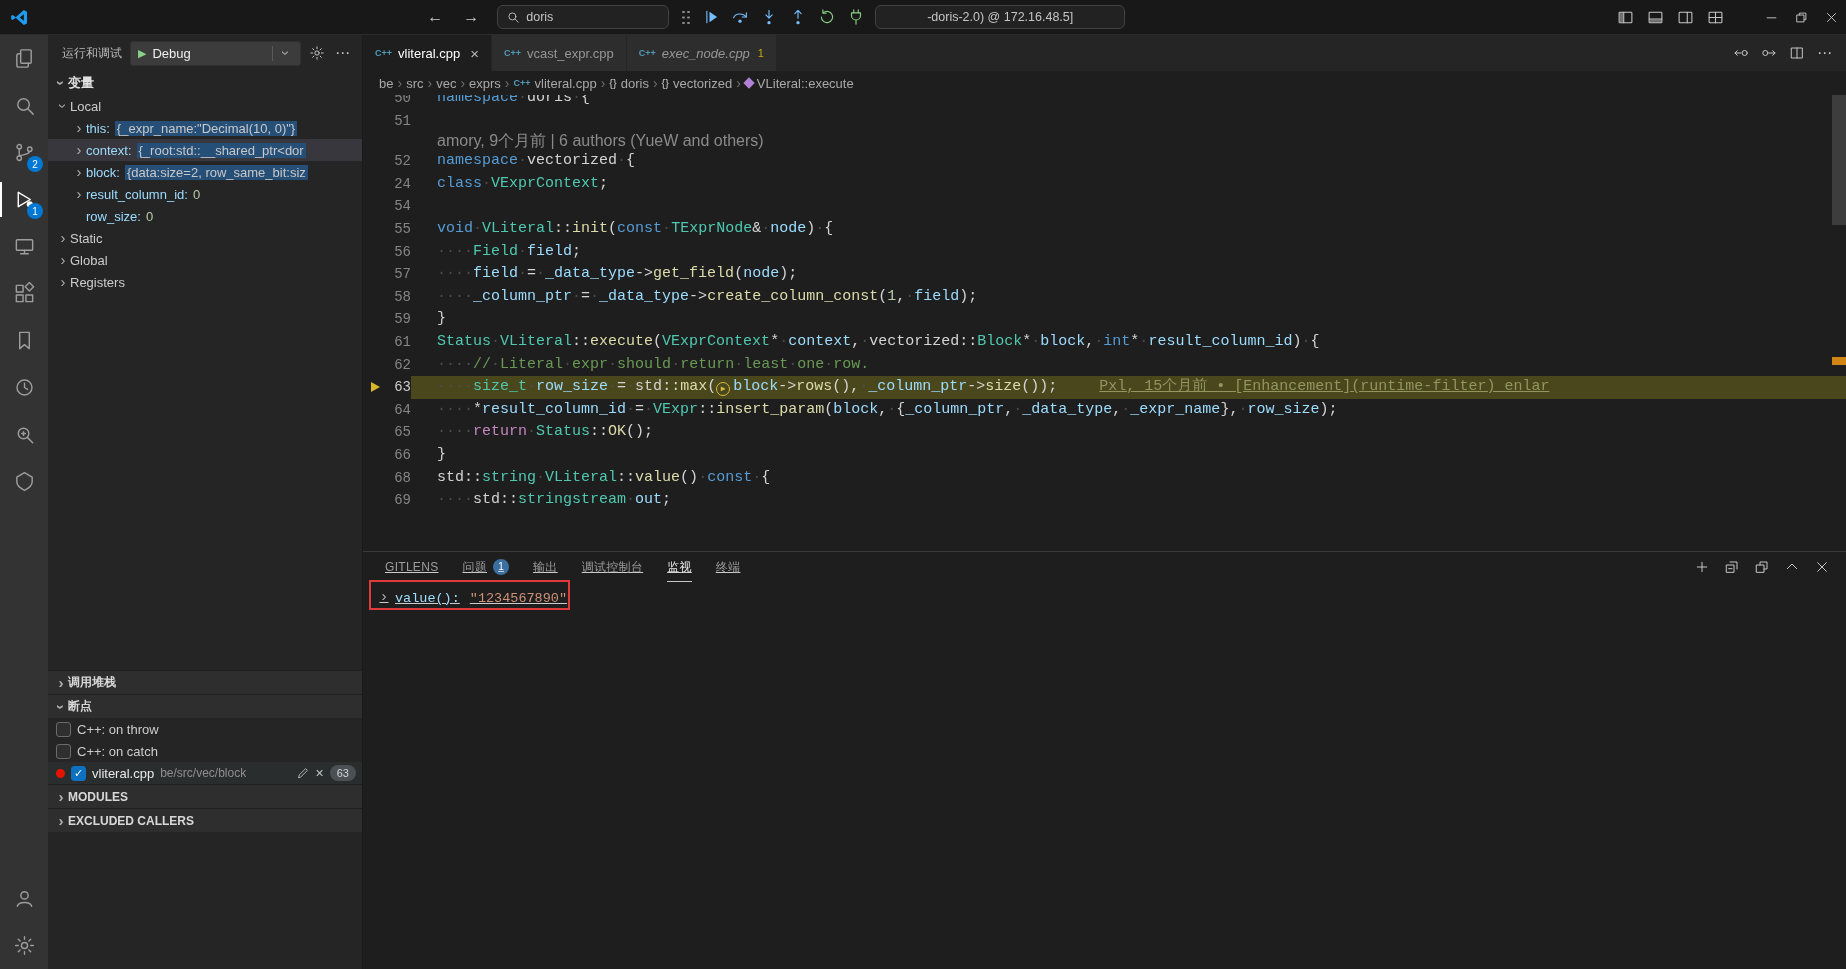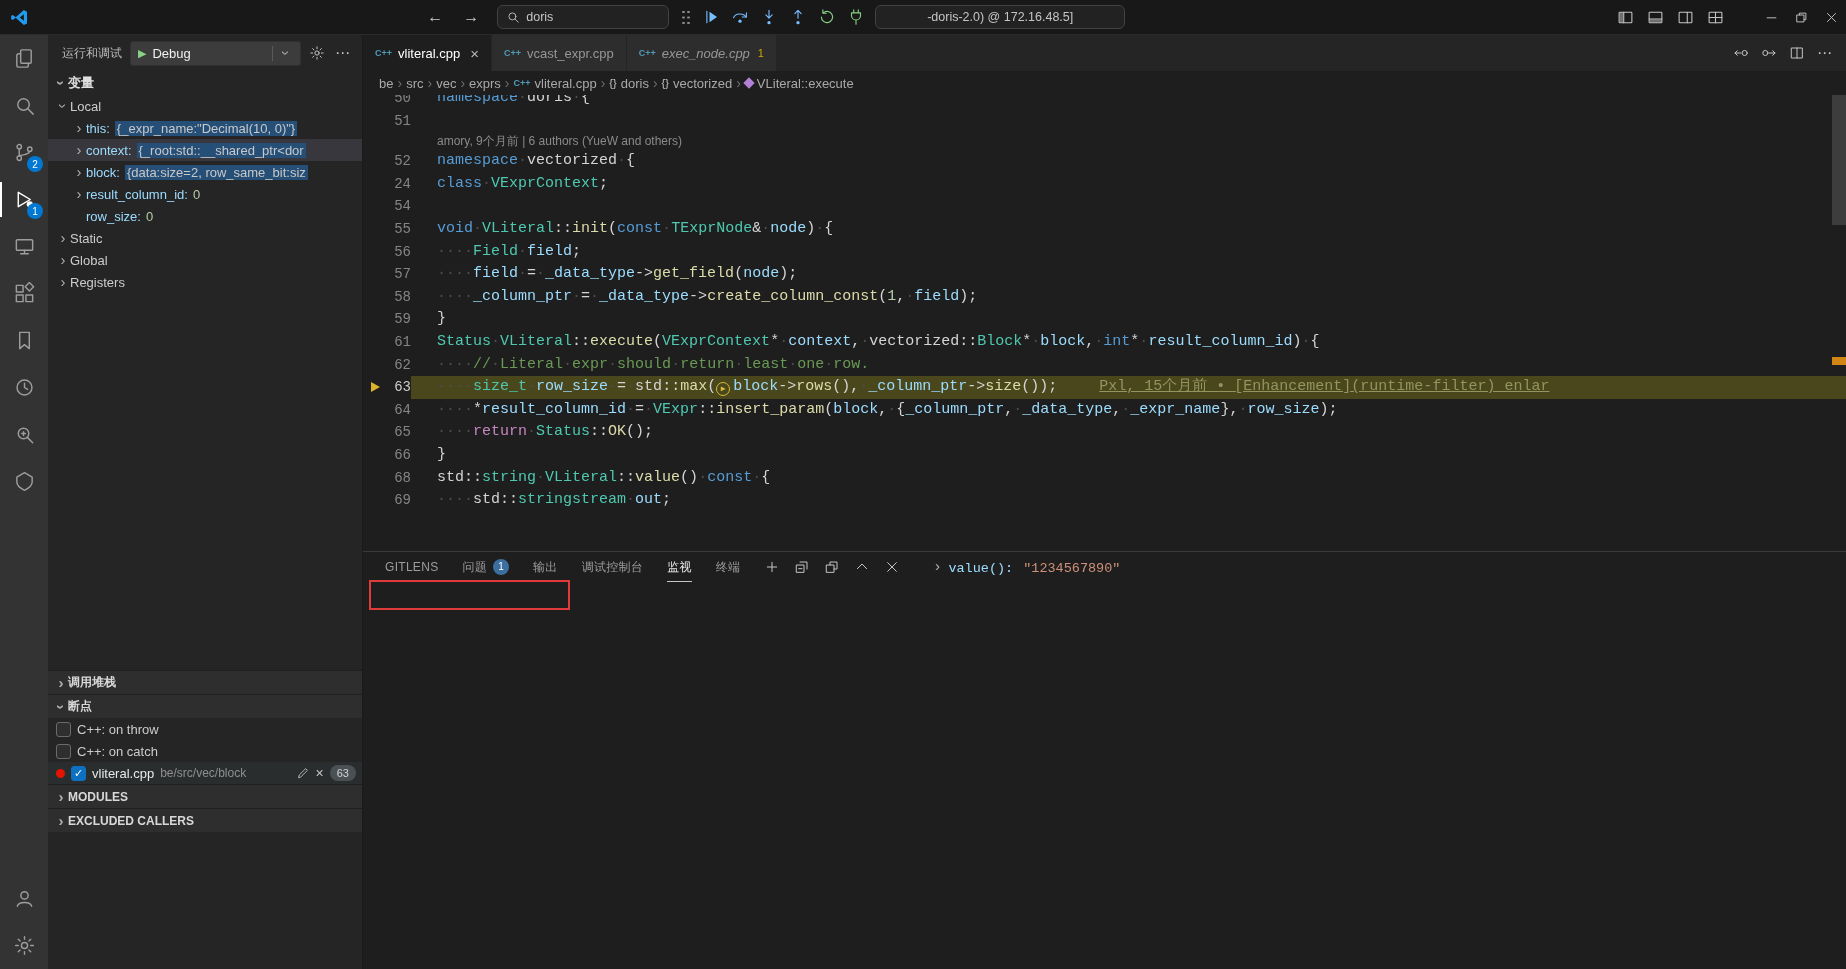--- a/index.html
+++ b/index.html
@@ -101,32 +101,32 @@
   .code-area { flex:1; background:#1e1e1e; position:relative; overflow:hidden;
     font-family:"Liberation Mono","DejaVu Sans Mono",monospace; font-size:15px; }
   .code-lines { margin-top:-8px; }
   .code-row { display:flex; height:22.6px; line-height:22.6px; white-space:pre; }
   .gutter { width:26px; flex:none; position:relative; }
   .dbg-arrow { position:absolute; left:8px; top:6px; width:0; height:0; border-top:5.5px solid transparent; border-bottom:5.5px solid transparent; border-left:9.5px solid #dcb42c; }
   .linenum { width:22px; flex:none; text-align:right; color:#858585; font-size:14px; }
   .code-row.current .linenum { color:#cccccc; }
   .line-content { flex:1; padding-left:26px; color:#d4d4d4; min-width:0; overflow:hidden; }
   .code-row.current .line-content { background:#4a471d; }
-  .lens-row { height:18px; line-height:18px; padding-left:74px; color:#8a8a8a; font-size:12px; font-family:"Liberation Sans","DejaVu Sans",sans-serif; white-space:pre; }
+  .lens-row { height:18px; line-height:18px; padding-left:74px; color:#8a8a8a; font-size:16px; font-family:"Liberation Sans","DejaVu Sans",sans-serif; white-space:pre; }
   .tok-kw{color:#569cd6} .tok-ctl{color:#c586c0} .tok-ty{color:#4ec9b0} .tok-fn{color:#dcdcaa}
   .tok-va{color:#9cdcfe} .tok-nu{color:#b5cea8} .tok-cm{color:#6a9955} .tok-tx{color:#d4d4d4}
   .ws { color:#4d4d4d; }
   .blame { margin-left:42px; color:#94945f;text-decoration:underline; }
   .inline-dbg { display:inline-flex; align-items:center; justify-content:center; width:14px; height:14px; border-radius:50%; border:1.5px solid #d7ba3a; color:#d7ba3a; font-size:8px; vertical-align:-1px; margin-right:3px; }
   .scrollbar { position:absolute; top:0; right:0; bottom:0; width:14px; }
   .sb-thumb { position:absolute; top:0; right:0; width:14px; height:130px; background:rgba(121,121,121,0.35); }
   .ruler-marker { position:absolute; right:0; width:14px; height:8px; top:262px; background:#d18616; }
 
   
-  .panel { height:418px; flex:none; background:#1e1e1e; border-top:1px solid #3a3a3a; position:relative; display:flex; flex-direction:row; }
+  .panel { height:418px; flex:none; background:#1e1e1e; border-top:1px solid #3a3a3a; position:relative; display:flex; flex-direction:column;text-decoration:underline; }
   .panel-tabs { height:30px; display:flex; align-items:center; padding-left:22px; gap:24px; flex:none; }
   .ptab { height:30px; line-height:28px; color:#9d9d9d; font-size:12px; letter-spacing:0.3px; display:flex; align-items:center; gap:6px; border-bottom:1px solid transparent; }
   .ptab.active { color:#e7e7e7; border-bottom-color:#c6c6c6; }
   .ptab-badge { min-width:16px; height:16px; border-radius:9px; background:#3b6fa0; color:#fff; font-size:10px; display:flex; align-items:center; justify-content:center; padding:0 4px; }
   .panel-actions { margin-left:auto; display:flex; align-items:center; gap:14px; padding-right:16px; color:#c5c5c5; }
   .panel-content { flex:1; position:relative; }
   .watch-row { display:flex; align-items:center; height:24px; margin-top:4px; padding-left:14px; gap:2px;
     font-family:"Liberation Mono","DejaVu Sans Mono",monospace; font-size:13.5px; }
   .w-name { color:#9cdcfe; margin-left:2px; }
   .w-val { color:#ce9178; margin-left:8px; }

